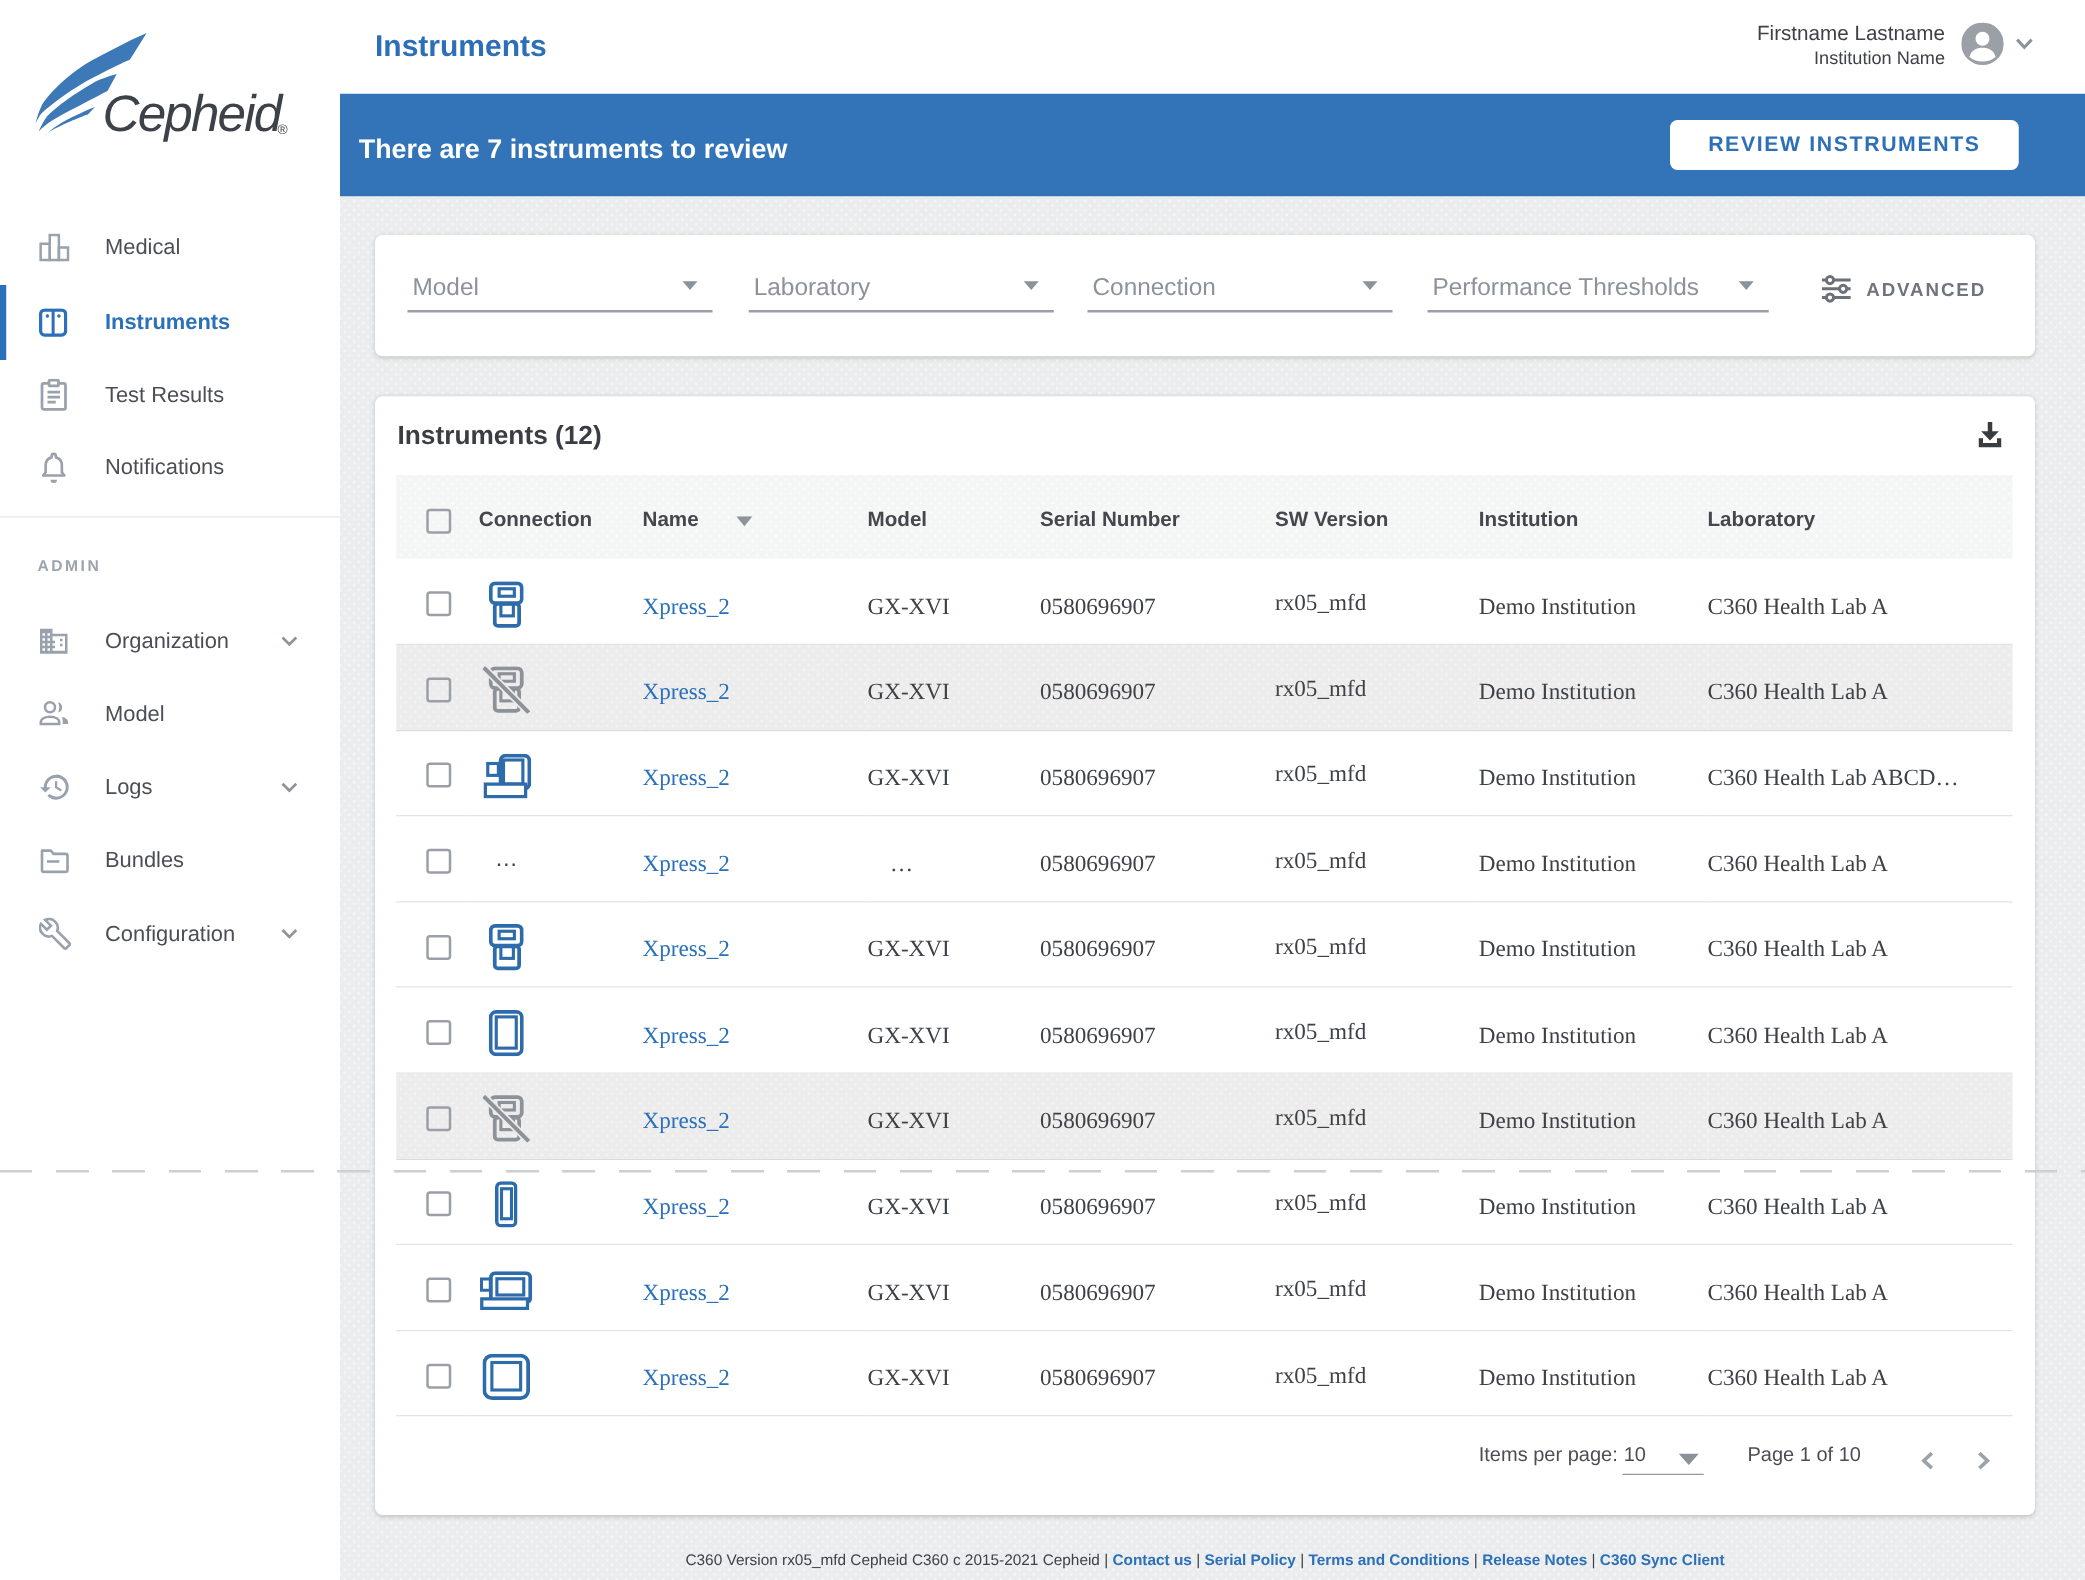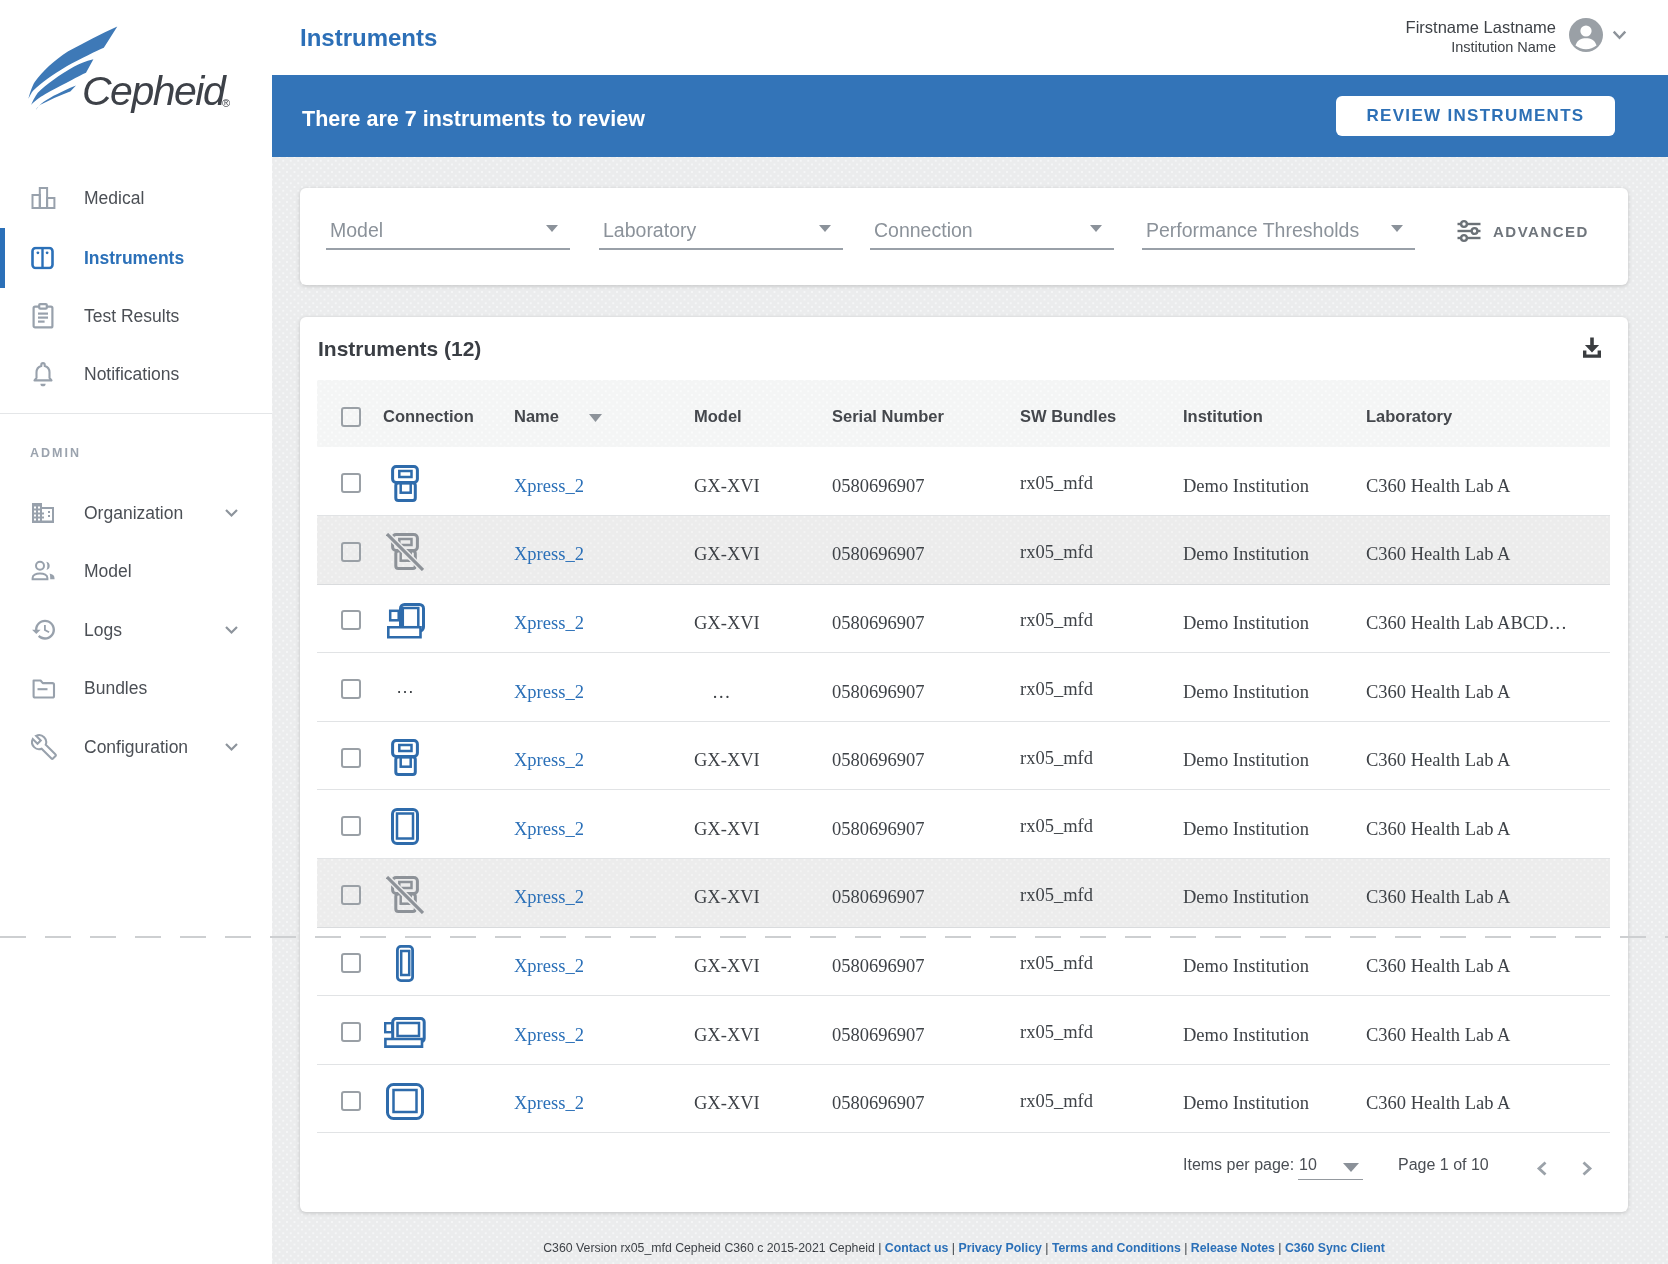--- a/index.html
+++ b/index.html
@@ -14,21 +14,21 @@
   }
   #main { position:absolute; left:272px; top:0; width:1396px; height:1264px; }
   #mainbg { position:absolute; left:0; top:157px; width:1396px; height:1107px; }
   
   #topbar { position:absolute; left:0; top:0; width:1396px; height:75px; background:#fff; }
   #pagetitle { position:absolute; left:28px; top:24px; font-size:24px; font-weight:bold; color:#2c6fb7; }
   #username { position:absolute; right:112px; top:17px; color:#3e4247; font-size:16.5px; line-height:20px;}
   #instname { position:absolute; right:112px; top:39px; text-align:right; color:#3e4247; font-size:14.5px; }
   
   #banner { position:absolute; left:0; top:75px; width:1396px; height:82px; background:#3374b8; }
-  #bannertext { position:absolute; left:30px; top:32px; color:#fff; font-size:21.5px; font-weight:bold; letter-spacing:0; line-height:24px; }
+  #bannertext { position:absolute; left:15px; top:32px; color:#fff; font-size:21.5px; font-weight:bold; letter-spacing:0; line-height:24px; }
   #reviewbtn { position:absolute; right:53px; top:21px; width:279px; height:40px; background:#fff; border-radius:6px;
     color:#2d70b6; font-size:17px; font-weight:bold; letter-spacing:1.3px; text-align:center; line-height:40px; }
   
   .card { position:absolute; left:28px; width:1328px; background:#fff; border-radius:6px; box-shadow:0 1px 4px rgba(0,0,0,.18); }
   #filtercard { top:188px; height:97px; }
   #tablecard { top:317px; height:895px; }
   
   .fsel { position:absolute; top:24px; border-bottom:2px solid #99a0a8; height:38px; }
   .fsel .lbl { position:absolute; left:4px; top:7px; font-size:19.5px; color:#8b929a; }
   .fsel .tri { position:absolute; right:12px; top:13px; width:0; height:0; border-left:6px solid transparent; border-right:6px solid transparent; border-top:7px solid #8b929a; }
@@ -154,21 +154,21 @@
           <tr class="hdr dots-hdr">
             <th>
               <div class="cbx"></div>
             </th>
             <th style="padding-left:8px">Connection</th>
             <th>Name <svg width="13" height="8" viewBox="0 0 13 8" style="margin-left:25px">
                 <path d="M0 0 h13 l-6.5 8 z" fill="#8d939a"></path>
               </svg></th>
             <th>Model</th>
             <th>Serial Number</th>
-            <th>SW Bundles</th>
+            <th>SW Version</th>
             <th>Institution</th>
             <th>Laboratory</th>
           </tr>
         </thead>
         <tbody>
           <tr>
             <td>
               <div class="cbx"></div>
             </td>
             <td>
@@ -377,21 +377,21 @@
 <div style="position:absolute;left:1043px;top:30px;width:0;height:0;border-left:8px solid transparent;border-right:8px solid transparent;border-top:9px solid #8b9199"></div>
 <span style="position:absolute;left:1098px;top:23px">Page 1 of 10</span>
 <svg style="position:absolute;left:1234px;top:28px" width="16" height="15" viewBox="0 0 16 15">
           <path d="M11.5 1.5 L5 7.5 L11.5 13.5" fill="none" stroke="#9ba2a9" stroke-width="2.8"></path>
         </svg>
 <svg style="position:absolute;left:1279px;top:28px" width="16" height="15" viewBox="0 0 16 15">
           <path d="M4.5 1.5 L11 7.5 L4.5 13.5" fill="none" stroke="#9ba2a9" stroke-width="2.8"></path>
         </svg>
 </div>
     </div>
-    <div id="pagefooter">C360 Version rx05_mfd Cepheid C360 c 2015-2021 Cepheid <b>|</b> <span class="link fb">Contact us</span> <b>|</b> <span class="link fb">Privacy Policy</span> <b>|</b> <span class="link fb">Terms and Conditions</span> <b>|</b> <span class="link fb">Release Notes</span> <b>|</b> <span class="link fb">C360 Sync Client</span></div>
+    <div id="pagefooter">C360 Version rx05_mfd Cepheid C360 c 2015-2021 Cepheid <b>|</b> <span class="link fb">Contact us</span> <b>|</b> <span class="link fb">Serial Policy</span> <b>|</b> <span class="link fb">Terms and Conditions</span> <b>|</b> <span class="link fb">Release Notes</span> <b>|</b> <span class="link fb">C360 Sync Client</span></div>
   </div>
   <div id="sidebar">
     <svg id="logo" style="position:absolute;left:26px;top:24px" width="212" height="95" viewBox="0 0 212 95">
       <g fill="#3e79b7">
         <path d="M91.3,2.4 L79.9,20.6 L77.8,23.8 C71,26.6 55,34.5 40.7,42.3 C26.5,50.8 15.8,58.7 7.3,66.5 C5.5,68.5 3.3,72.9 2.4,74.7 C3.5,70.5 5.8,62.5 8.7,58 C16.5,47.3 27.9,36.6 42.2,27.3 C57.8,18.8 74.9,9.5 91.3,2.4 Z"></path>
         <path d="M67.4,35.2 L60,48.7 L57.1,50.1 C47.9,55.1 33.6,62.2 19.4,70.1 C13,73.8 7.5,78 5.1,81.1 C6.2,78 8.8,73 11.8,68.8 C20.4,60.3 33.2,51 48.2,42.5 C52,40.3 60,37 67.4,35.2 Z"></path>
         <path d="M50,61.5 L44.3,67.5 L42.2,68.2 C33.6,71.6 22.9,76.2 14.4,80.7 C12,82.2 10.7,84 10,86 C11.5,83 12.7,82 14.6,80.2 C21.7,74.4 32.4,69.2 43.8,64 C45.7,63.1 48,62.2 50,61.5 Z"></path>
       </g>
       <text x="56" y="81" font-family="Liberation Sans, sans-serif" font-style="italic" font-size="41" letter-spacing="-1.5" fill="#3d4148">Cepheid</text>
       <text x="196" y="83" font-family="Liberation Sans, sans-serif" font-size="11" fill="#3d4148">®</text>

